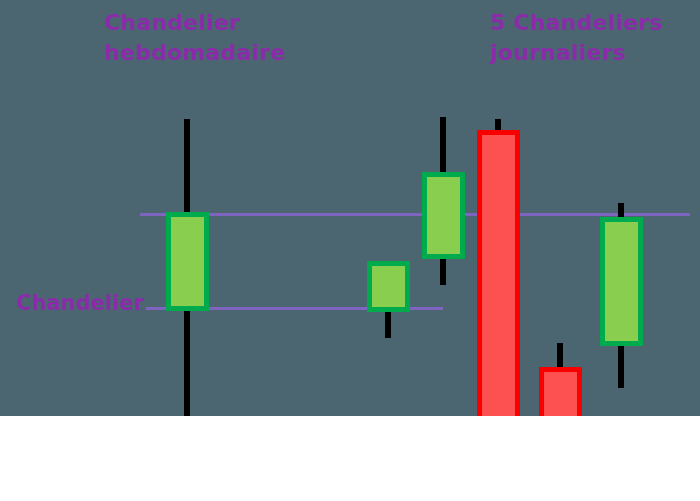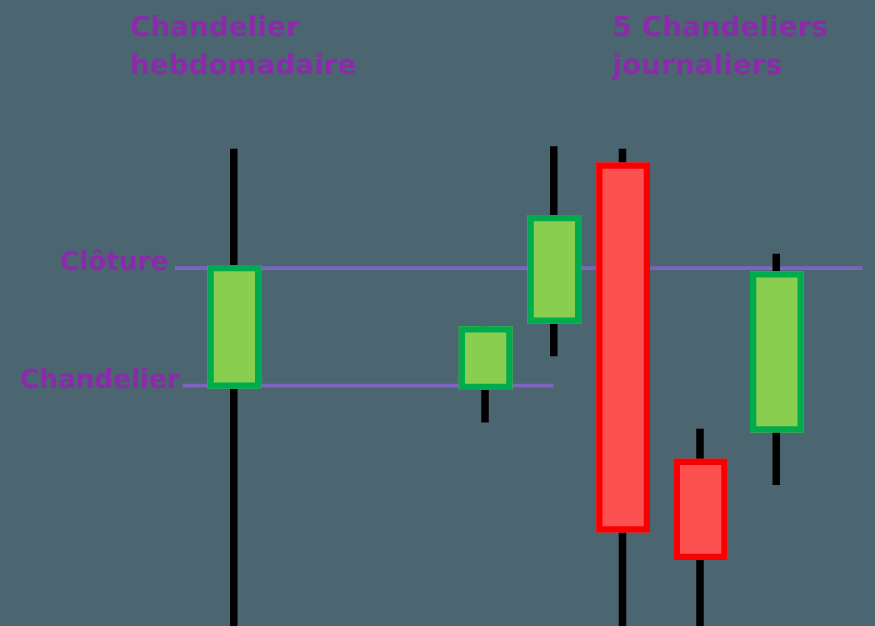--- a/index.html
+++ b/index.html
@@ -66,31 +66,30 @@
     border: 5px solid #00ab4e;
   }
   .body.down {
     background: #fd5050;
     border: 5px solid #f90000;
   }
 </style>
 </head>
 <body>
 
-<div id="stage" style="width: 700px; height: 501px; background: rgb(75, 102, 112);">
+<div id="stage" style="width: 700px; height: 416px; background: rgb(75, 102, 112);">
 
   <div class="title weekly">Chandelier
 hebdomadaire</div>
   <div class="title daily">5 Chandeliers
 journaliers</div>
 
   <div class="level-line" id="close-line" style="left: 140px; width: 550px; top: 213px; background: rgb(126, 99, 191);"></div>
   <div class="level-line" id="open-line" style="left: 146px; width: 297px; top: 307px; background: rgb(126, 99, 191);"></div>
 
-  <div class="axis-label" id="close-label" style="left: 48px; top: 197px;">Clôture</div>
   <div class="axis-label" id="open-label" style="left: 16px; top: 291px;">Chandelier</div>
 
   <div id="candle-layer">
       <div class="candle" style="left: 0px; top: 0px;">
         <div class="wick" style="left: 184px; top: 119px; height: 382px; background: rgb(0, 0, 0);"></div>
         <div class="body up" style="left: 166px; top: 212px; width: 43px; height: 99px; background: rgb(138, 206, 80); border-color: rgb(0, 171, 78);"></div>
       </div>
       <div class="candle" style="left: 0px; top: 0px;">
         <div class="wick" style="left: 385px; top: 261px; height: 77px; background: rgb(0, 0, 0);"></div>
         <div class="body up" style="left: 367px; top: 261px; width: 43px; height: 51px; background: rgb(138, 206, 80); border-color: rgb(0, 171, 78);"></div>

